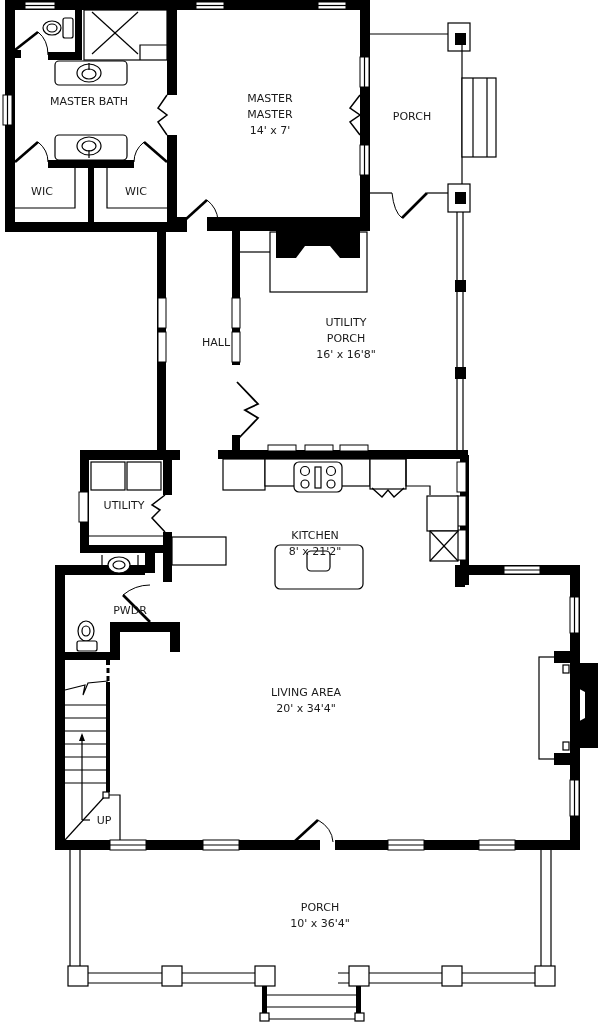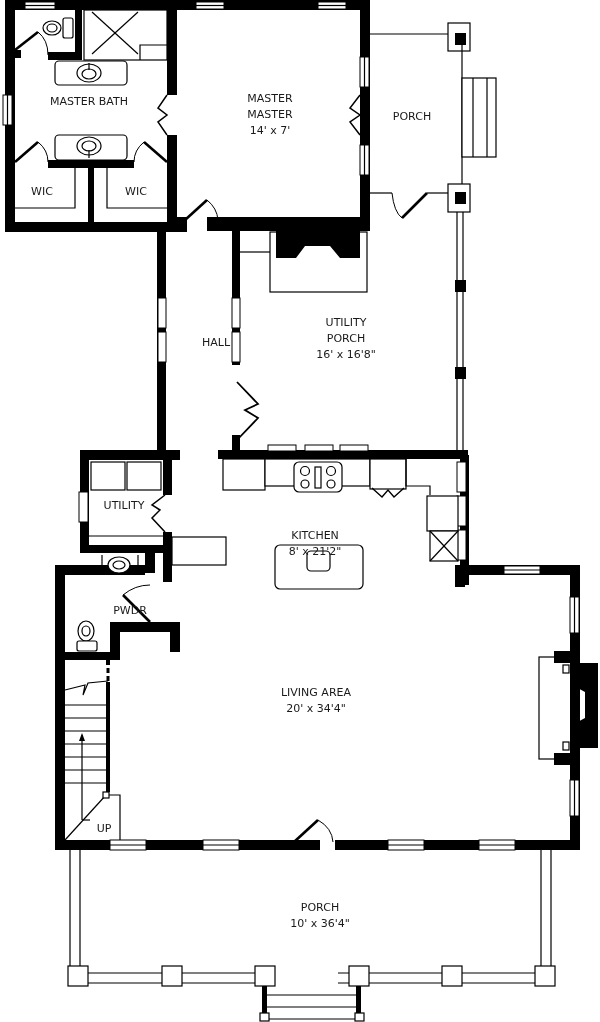--- a/index.html
+++ b/index.html
@@ -346,23 +346,23 @@
 <div class="label" style="left:124px; top:498px;">
   <div>UTILITY</div>
 </div>
 <div class="label" style="left:315px; top:508px;margin-top:20px;">
   <div>KITCHEN</div>
   <div>8' x 21'2"</div>
 </div>
 <div class="label" style="left:94px; top:603px;margin-left:36px;">
   <div>PWDR</div>
 </div>
-<div class="label" style="left:316px; top:685px;">
+<div class="label" style="left:306px; top:685px;">
   <div>LIVING AREA</div>
   <div>20' x 34'4"</div>
 </div>
-<div class="label" style="left:104px; top:813px;margin-top:8px;">
+<div class="label" style="left:104px; top:813px;">
   <div>UP</div>
 </div>
 <div class="label" style="left:320px; top:900px;">
   <div>PORCH</div>
   <div>10' x 36'4"</div>
 </div>
 
 </body></html>

